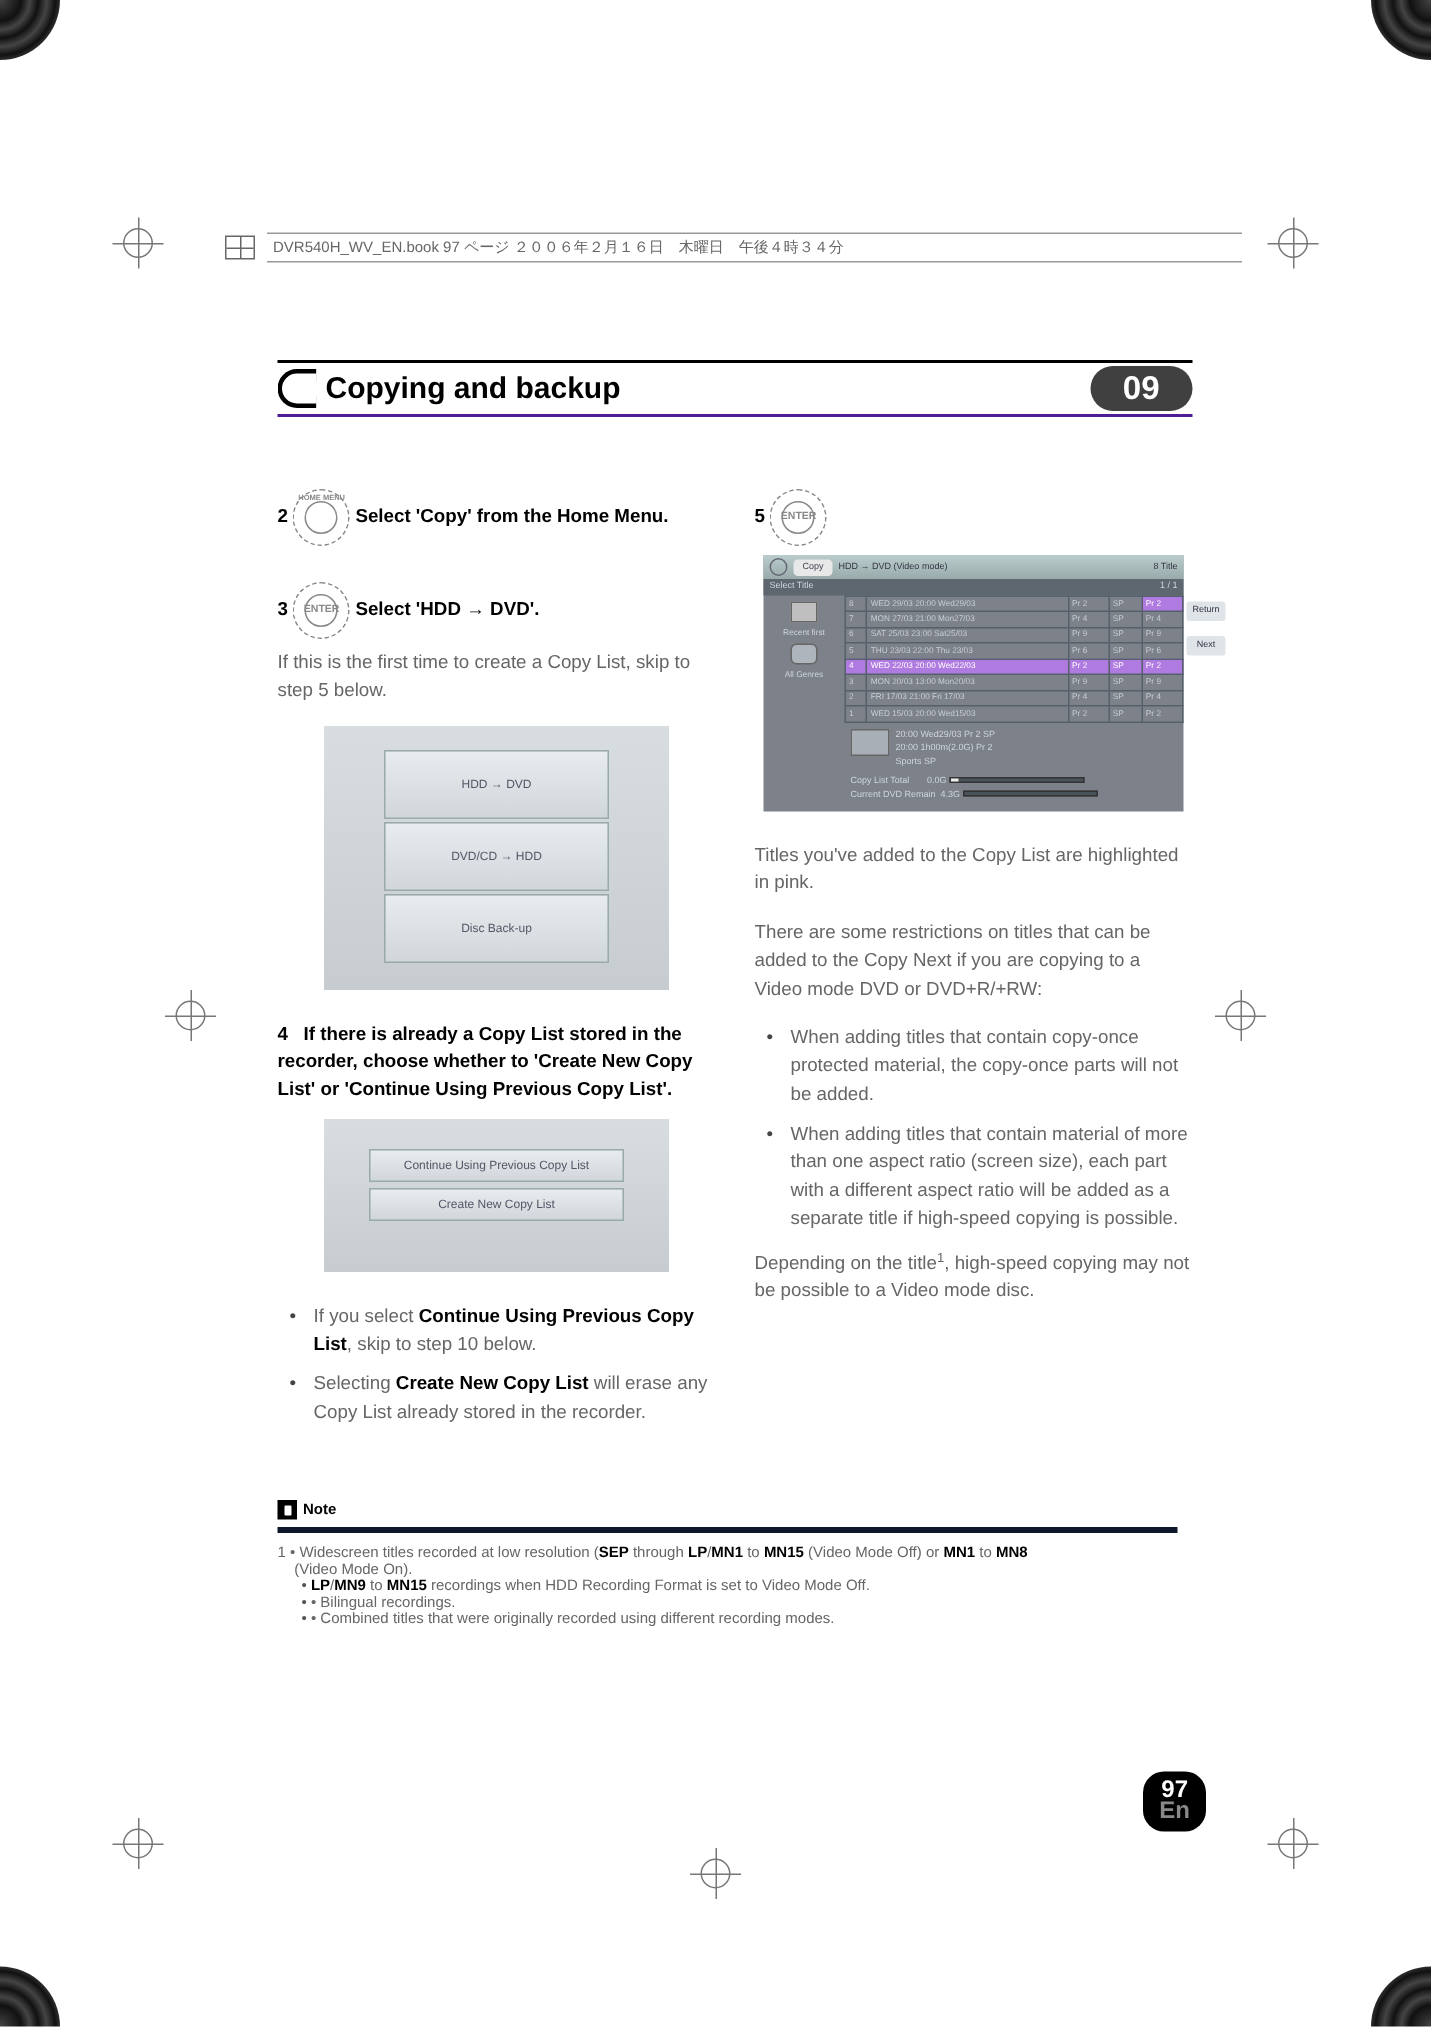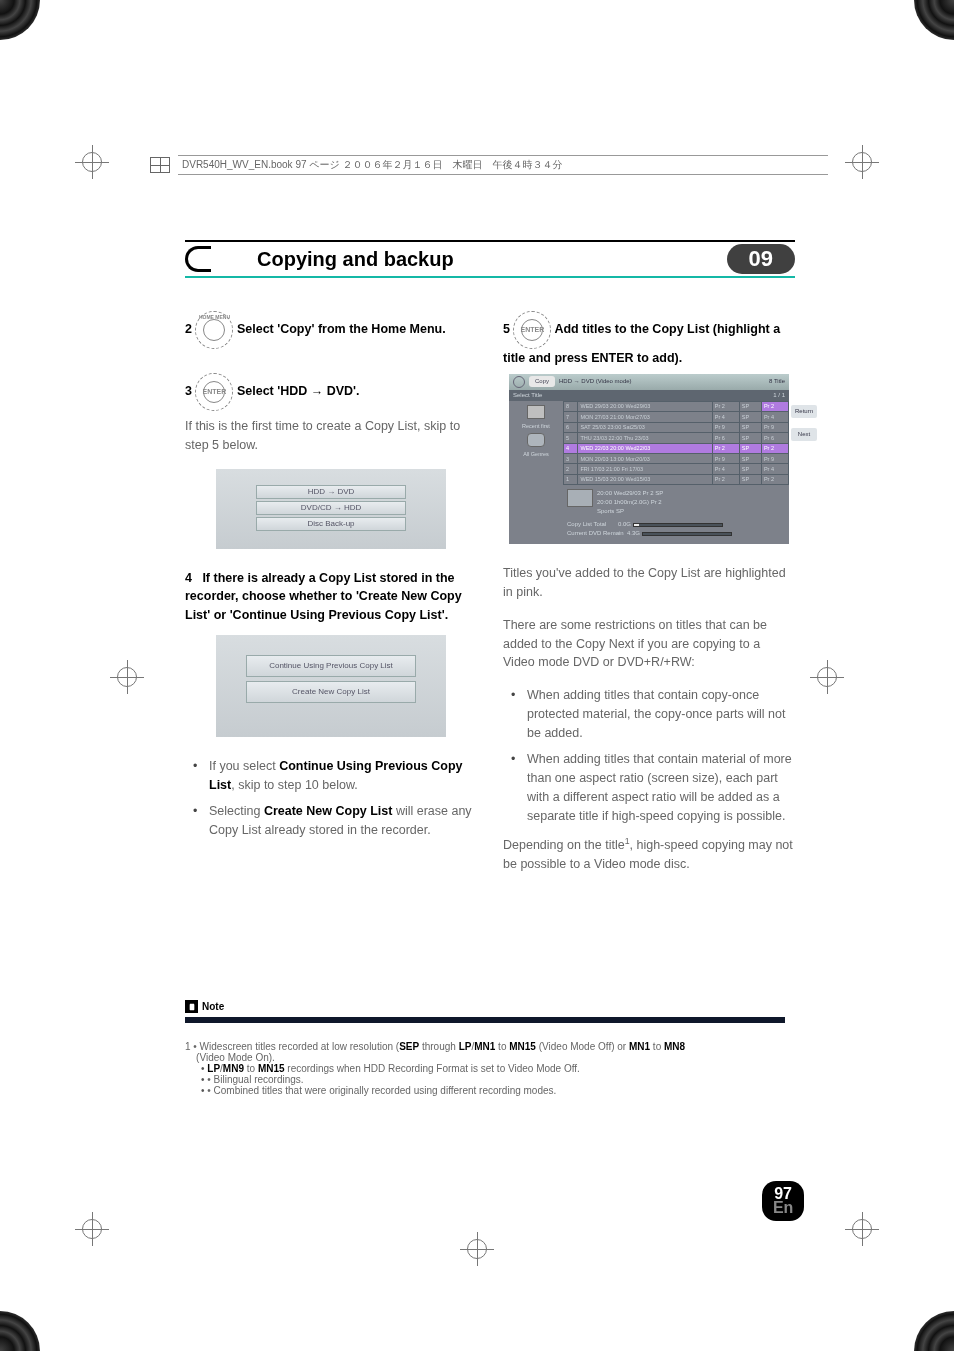--- a/index.html
+++ b/index.html
@@ -76,24 +76,23 @@
     top: 240px;
     left: 185px;
     width: 610px;
   }
 
   .section-header {
     display: flex;
     align-items: center;
     justify-content: space-between;
     border-top: 2px solid #000;
-    border-bottom: 2px solid #14b8a6;
+    border-bottom: 2px solid #4c1d95;
     padding: 2px 0;
-    margin-bottom: 33px;
-    gap: 40px;
+    margin-bottom: 48px;
   }
   .section-header .bracket {
     width: 26px;
     height: 26px;
     border: 3px solid #000;
     border-right: none;
     border-radius: 14px 0 0 14px;
     margin-right: 6px;
   }
   .section-title {
@@ -152,21 +151,21 @@
     padding: 16px 40px;
     margin: 10px auto 20px auto;
     width: 230px;
   }
   .ui-box .option {
     background: linear-gradient(#e8ecef,#d0d6da);
     border: 1px solid #9aa;
     text-align:center;
     font-size: 8px;
     color:#556;
-    padding: 0 0;
+    padding: 16px 0;
     margin-bottom: 2px;
   }
   .ui-box.wider { width: 230px; padding: 20px 30px 30px 30px;}
   .ui-box.wider .option { font-size: 8px; padding: 4px 0; margin-bottom: 4px;}
 
   
   .copy-ui {
     background: #7d818a;
     width: 280px;
     margin: 6px auto 20px auto;
@@ -216,21 +215,21 @@
   }
   .notes-block .note-icon {
     width:13px; height:13px; background:#000; position:relative;
   }
   .notes-block .note-icon::before {
     content:''; position:absolute; width:8px; height:8px; background:#fff;
     left:2.5px; top:2.5px; transform: rotate(45deg) skew(10deg,10deg);
     clip-path: polygon(50% 0, 100% 50%, 50% 100%, 0 50%);
   }
   .notes-block ol { list-style:none; padding-left:0; margin-top:2px;}
-  .notes-block ol > li { border-top:6px solid #0f172a; padding-top:18px;}
+  .notes-block ol > li { border-top:4px solid #0f172a; padding-top:8px;}
   .notes-block ul { list-style:none; padding-left:16px;}
   .notes-block ul li::before { content:'• '; color:#555;}
   .notes-block .b { font-weight:bold; color:#000;}
 
   
   .pagenum {
     position:absolute;
     right: 150px;
     bottom: 130px;
     text-align:center;
@@ -339,21 +338,20 @@
         </li>
       </ul>
 
     </div>
 
     <div class="col">
 
       <div class="step-line">
         <span class="step-num">5</span>
         <span class="key-icon"><span class="inner">ENTER</span></span>
-        <span>Add titles to the Copy List (highlight a title and press ENTER to add).</span>
       </div>
 
       <div class="copy-ui">
         <div class="topbar">
           <span class="disc"></span>
           <span class="pill">Copy</span>
           <span>HDD → DVD (Video mode)</span>
           <span style="margin-left:auto">8  Title</span>
         </div>
         <div class="subbar">

